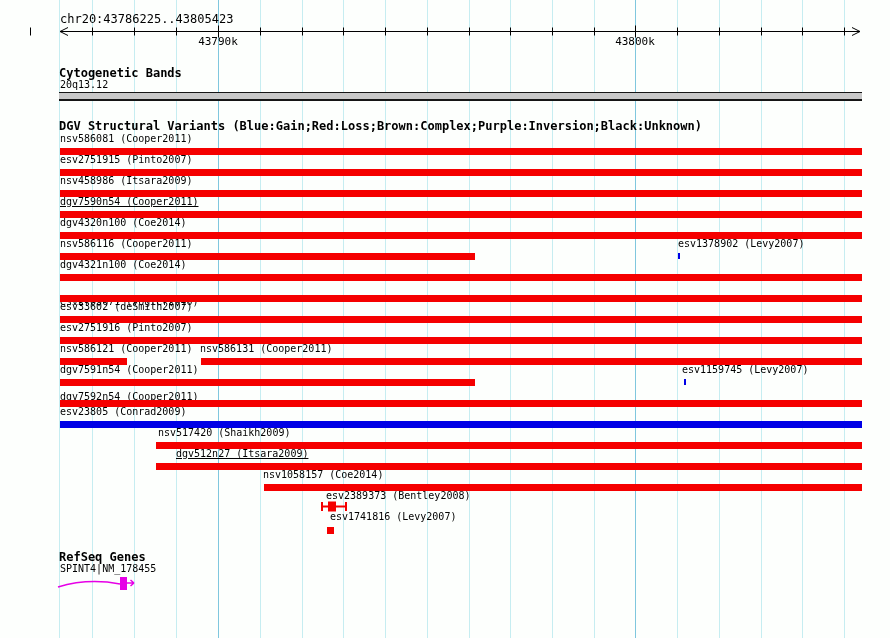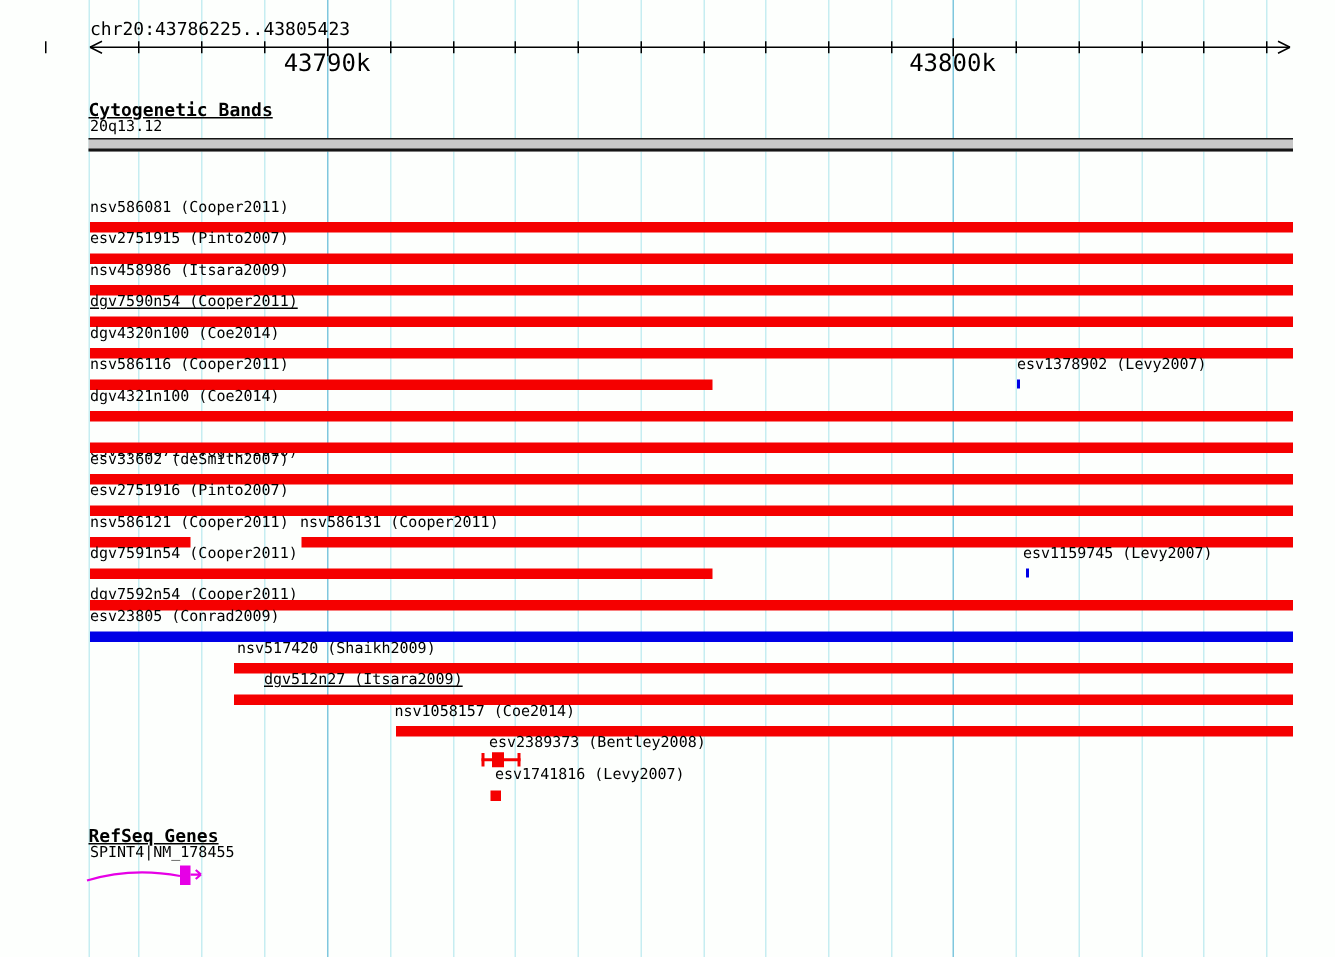--- a/index.html
+++ b/index.html
@@ -5,25 +5,25 @@
   html,body{margin:0;padding:0;background:#fdfffd;}
   #screen{
     position:relative;width:862px;height:638px;overflow:hidden;
     background:#fdfffd;
     font-family:"DejaVu Sans Mono","Liberation Mono",monospace;
     color:#000;
   }
   .gridline{position:absolute;top:0;bottom:0;width:1px;}
   .lbl{position:absolute;font-size:10px;line-height:11px;white-space:nowrap;}
   .hdr{position:absolute;font-size:12px;line-height:12px;white-space:nowrap;}
-  .bold{font-weight:bold;text-decoration:underline;}
+  .bold{font-weight:bold;}
   .bar{position:absolute;height:7px;}
   .tickmark{position:absolute;width:2px;height:6px;}
   .sq{position:absolute;width:7px;height:7px;}
-  .ruler-label{position:absolute;font-size:16px;line-height:11px;transform:translateX(-50%);white-space:nowrap;}
+  .ruler-label{position:absolute;font-size:11px;line-height:11px;transform:translateX(-50%);white-space:nowrap;}
   #cytoband-bar{position:absolute;box-sizing:border-box;border-top:1px solid #151515;border-bottom:2px solid #151515;}
   svg{position:absolute;}
 </style>
 </head>
 <body>
 
 <div id="screen">
 
   <div id="grid">
       <div class="gridline" style="left: 59px; background: rgb(198, 237, 241);"></div>
@@ -77,20 +77,21 @@
     </svg>
 
   <div class="hdr" style="left:60px;top:13px">chr20:43786225..43805423</div>
   <div class="ruler-label" style="left:218px;top:36px">43790k</div>
   <div class="ruler-label" style="left:635px;top:36px">43800k</div>
 
   <div class="hdr bold" style="left:59px;top:67px">Cytogenetic Bands</div>
   <div class="lbl" style="left:60px;top:79px">20q13.12</div>
   <div id="cytoband-bar" style="left: 59px; top: 92px; width: 804px; height: 9px; background: rgb(200, 200, 200);"></div>
 
+  <div class="hdr bold" style="left:59px;top:120px">DGV Structural Variants (Blue:Gain;Red:Loss;Brown:Complex;Purple:Inversion;Black:Unknown)</div>
   <div id="dgv-rows">
       <div class="lbl" style="left: 60px; top: 133px;">nsv586081 (Cooper2011)</div>
       <div class="bar" style="left: 60px; width: 802px; top: 148px; background: rgb(245, 0, 0);"></div>
       <div class="lbl" style="left: 60px; top: 154px;">esv2751915 (Pinto2007)</div>
       <div class="bar" style="left: 60px; width: 802px; top: 169px; background: rgb(245, 0, 0);"></div>
       <div class="lbl" style="left: 60px; top: 175px;">nsv458986 (Itsara2009)</div>
       <div class="bar" style="left: 60px; width: 802px; top: 190px; background: rgb(245, 0, 0);"></div>
       <div class="lbl" style="left: 60px; top: 196px; text-decoration: underline;">dgv7590n54 (Cooper2011)</div>
       <div class="bar" style="left: 60px; width: 802px; top: 211px; background: rgb(245, 0, 0);"></div>
       <div class="lbl" style="left: 60px; top: 217px;">dgv4320n100 (Coe2014)</div>

